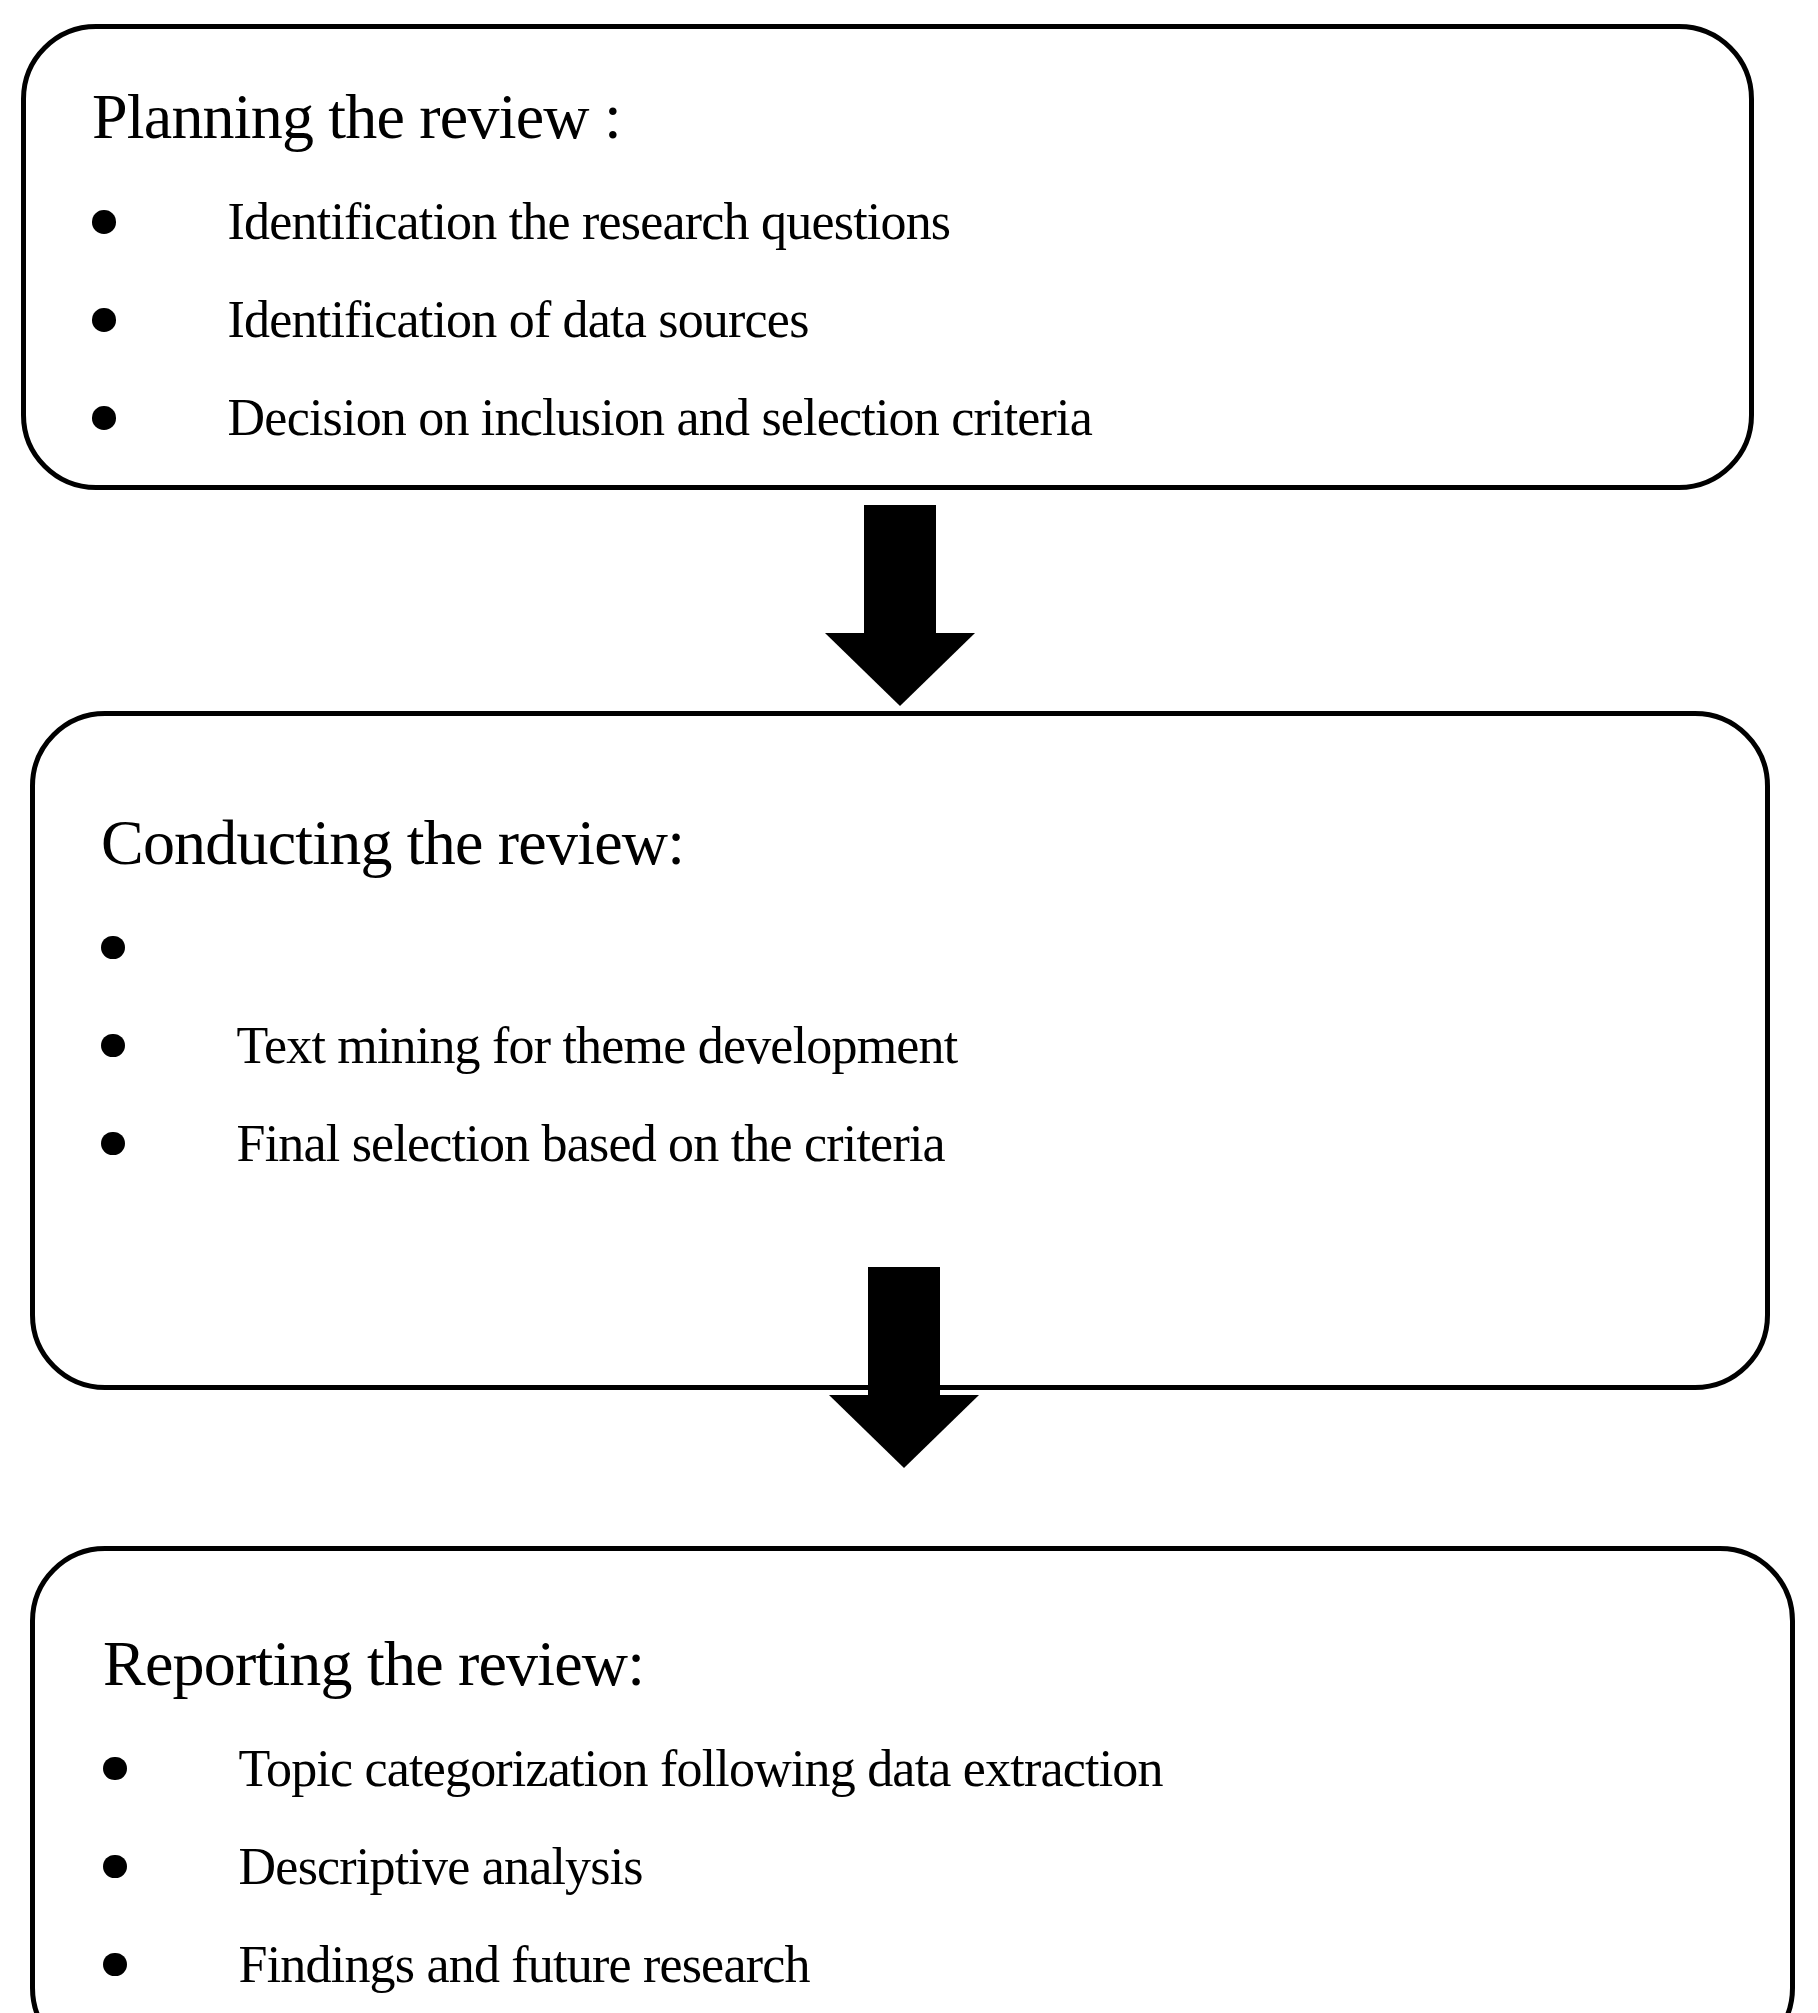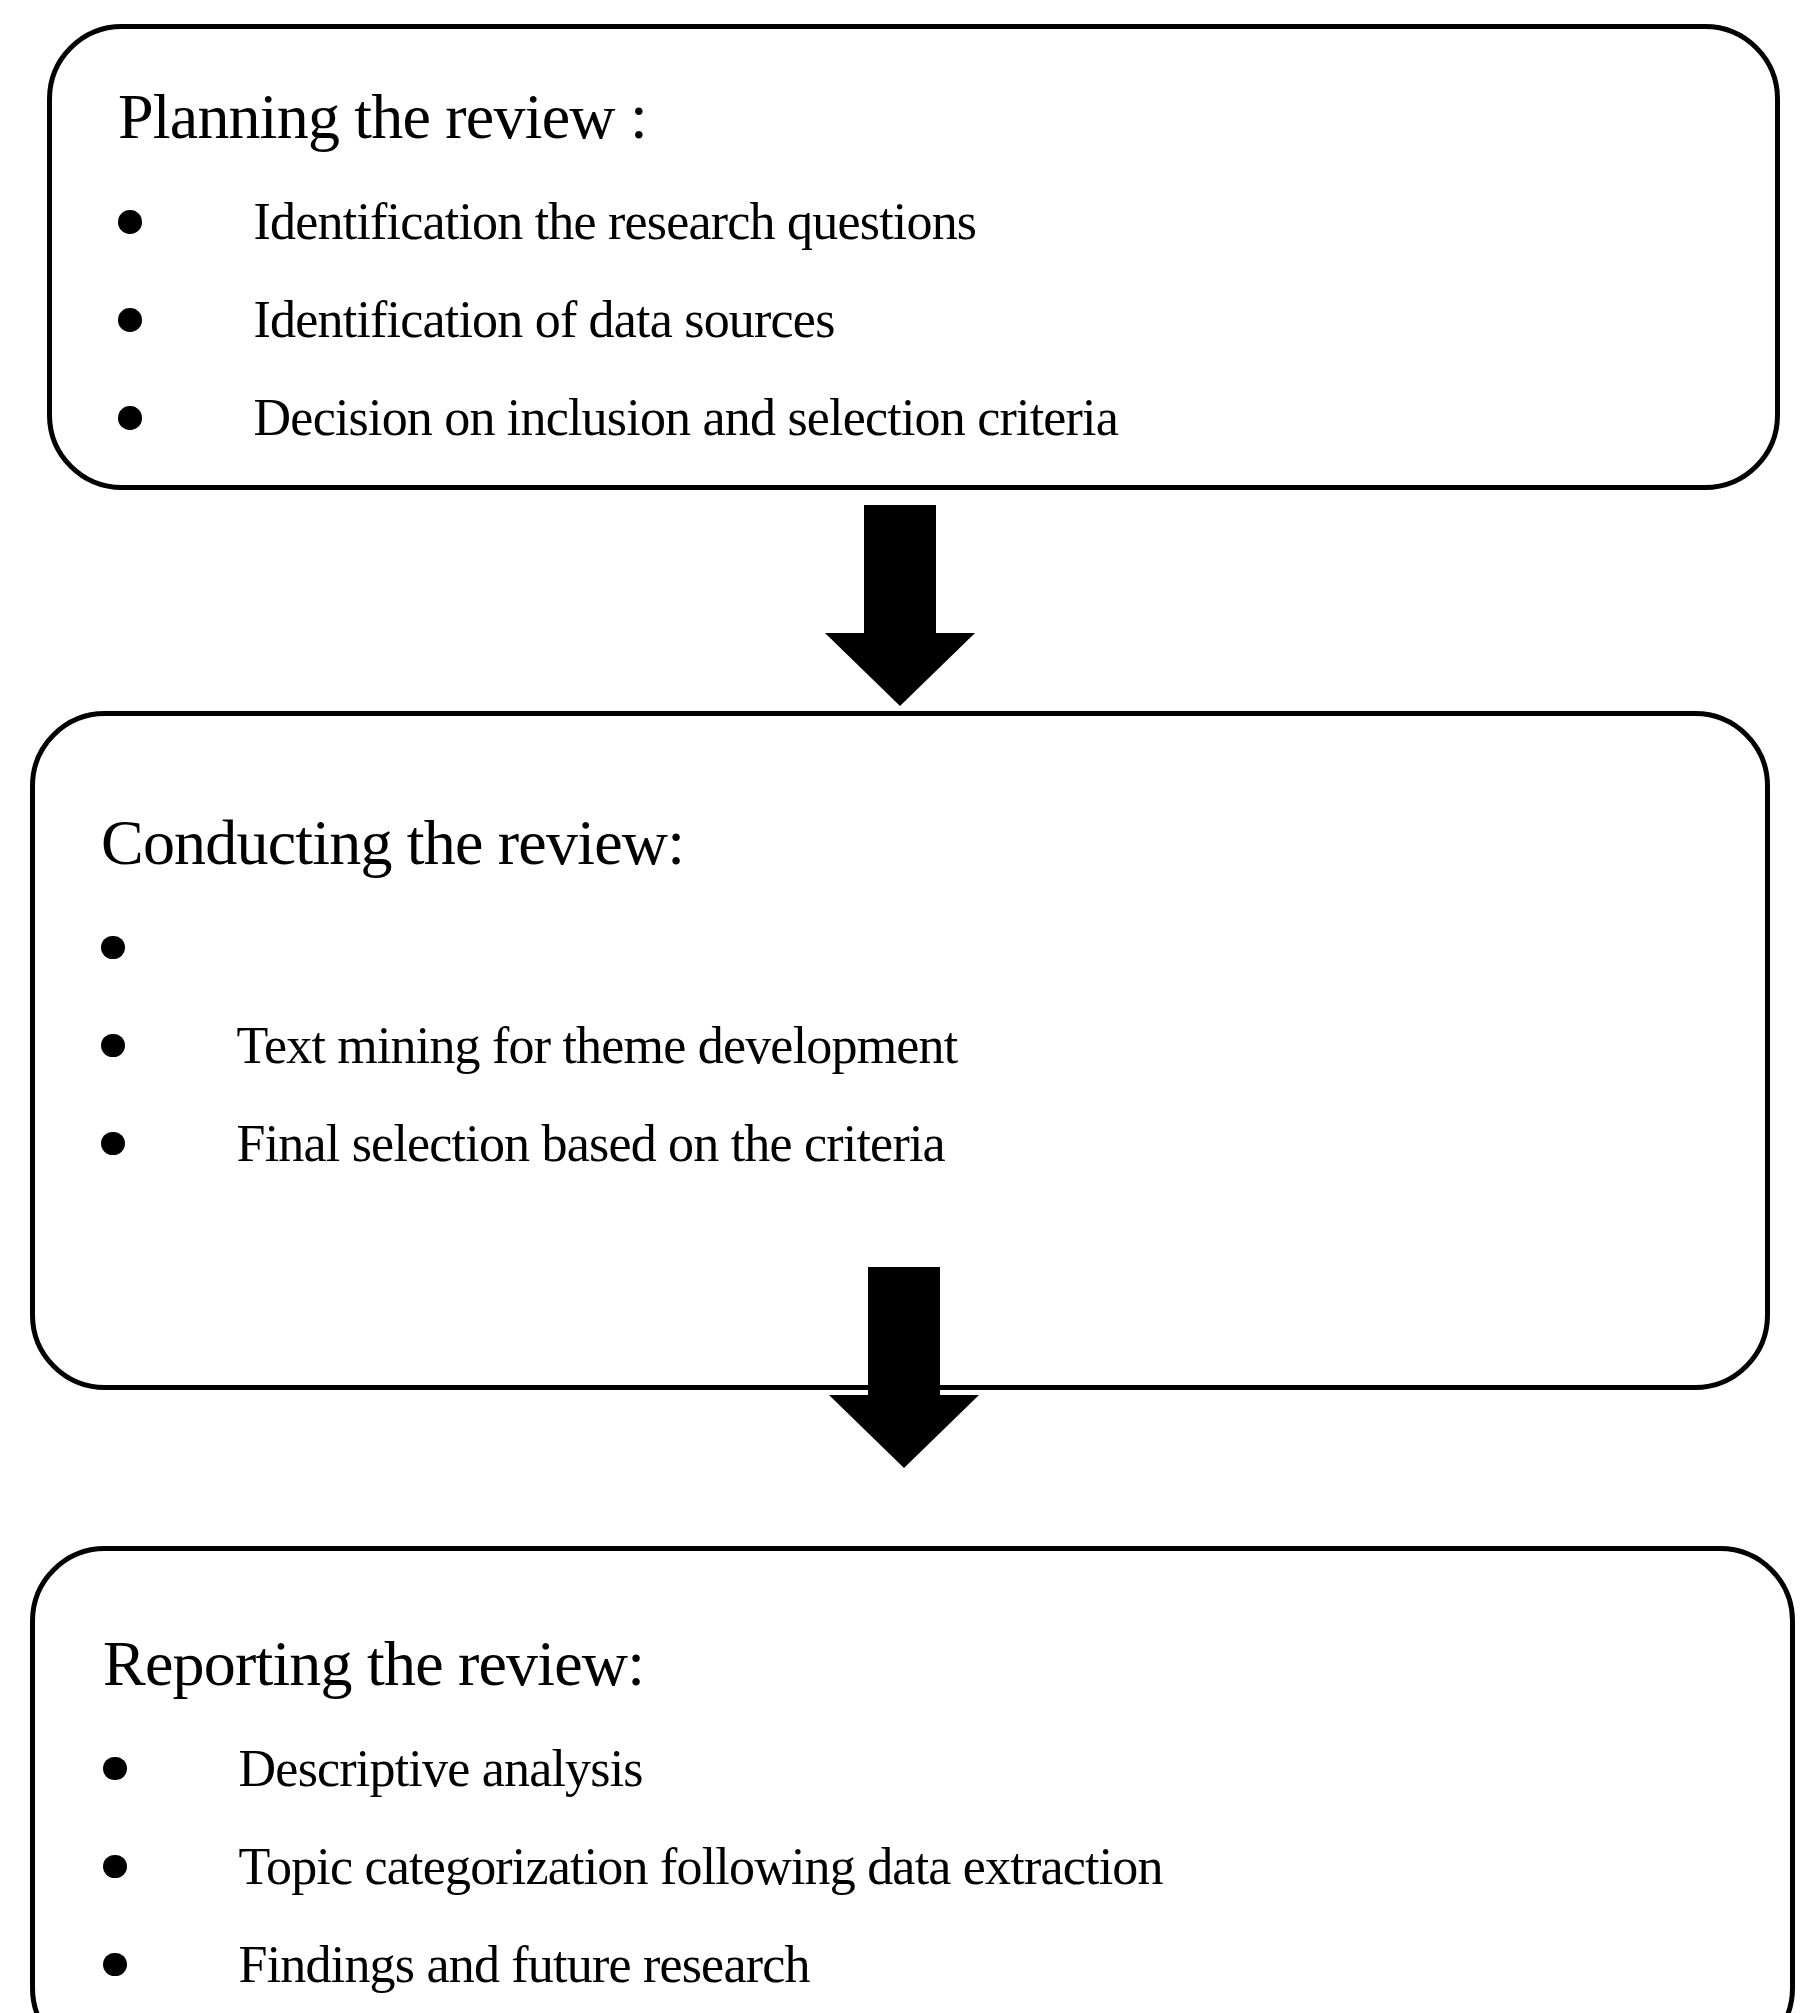--- a/index.html
+++ b/index.html
@@ -16,21 +16,21 @@
     color: #000000;
     overflow: hidden;
   }
   .stage-box {
     position: absolute;
     box-sizing: border-box;
     border: 5.7px solid #000000;
     border-radius: 75px;
     background: #ffffff;
   }
-  .box-planning   { left: 47px;  top: 24.4px;   width: 1733px; height: 466px; padding: 39px 24.4px 0 66px; }
+  .box-planning   { left: 21px;  top: 24.4px;   width: 1733px; height: 466px; padding: 39px 24.4px 0 66px; }
   .box-conducting { left: 30px;  top: 711px;  width: 1740px; height: 679px; padding: 78px 24.4px 0 66px; }
   .box-reporting  { left: 30px;  top: 1546px; width: 1765px; height: 517px; padding: 64px 24.4px 0 68px; }
 
   .box-title {
     font-size: 64px;
     line-height: 98px;
     letter-spacing: -0.8px;
     white-space: nowrap;
   }
   .bullets {
@@ -127,25 +127,25 @@
   <div class="down-arrow arrow-2">
     <div class="shaft"></div>
     <div class="head"></div>
   </div>
 
   <section class="stage-box box-reporting">
     <div class="box-title">Reporting the review:</div>
     <ul class="bullets">
       <li class="bullet-row">
         <span class="bullet-dot"></span>
-        <span class="bullet-text">Descriptive analysis</span>
+        <span class="bullet-text">Topic categorization following data extraction</span>
       </li>
       <li class="bullet-row">
         <span class="bullet-dot"></span>
-        <span class="bullet-text">Topic categorization following data extraction</span>
+        <span class="bullet-text">Descriptive analysis</span>
       </li>
       <li class="bullet-row">
         <span class="bullet-dot"></span>
         <span class="bullet-text">Findings and future research</span>
       </li>
     </ul>
   </section>
 
 </div>
 

